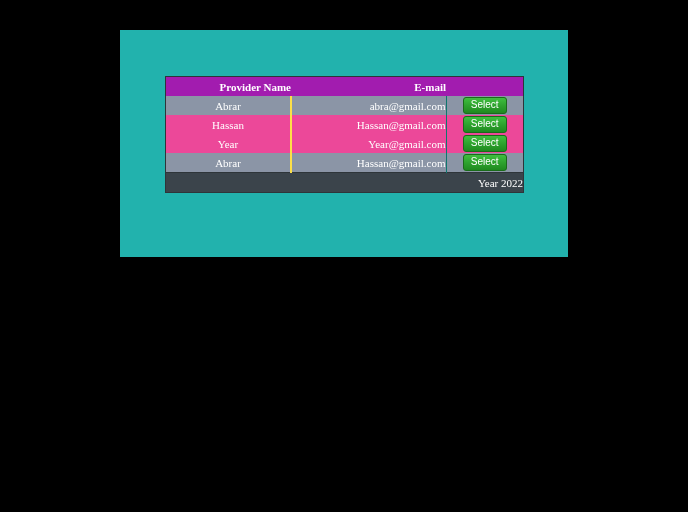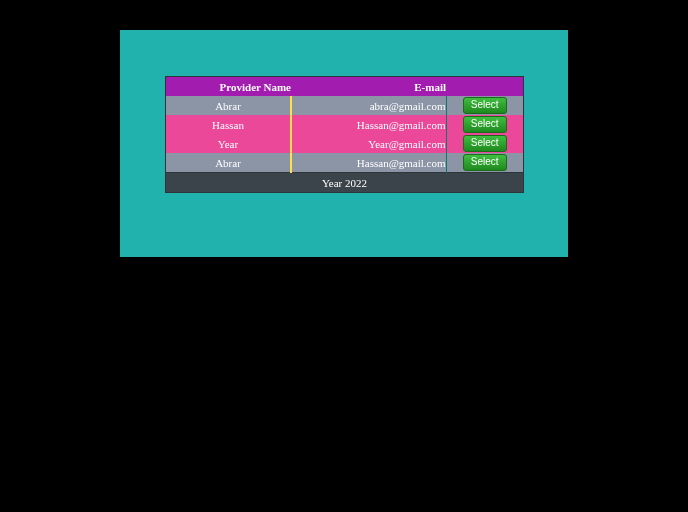--- a/index.html
+++ b/index.html
@@ -86,21 +86,21 @@
     color: #ffffff;
     background: linear-gradient(to bottom, #3fbf3f 0%, #2ea32e 50%, #1f8a1f 100%);
     border: 1px solid #1a6b1a;
     border-radius: 3px;
     padding: 1px 7px 2px 7px;
     line-height: 12px;
     cursor: pointer;
   }
   tfoot td {
     background: #3b444b;
-    text-align: center;
+    text-align: right;
     font-size: 11.5px;
     color: #ffffff;
     height: 20px;
     border-top: 1px solid #2e3539;
   }
 </style>
 </head>
 <body>
 
 <div id="page">

